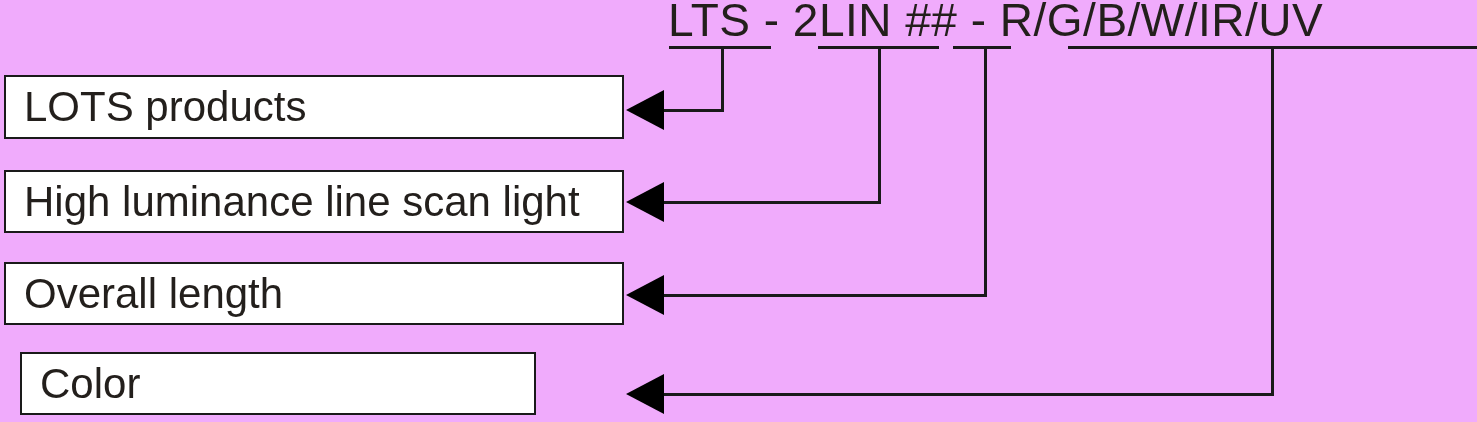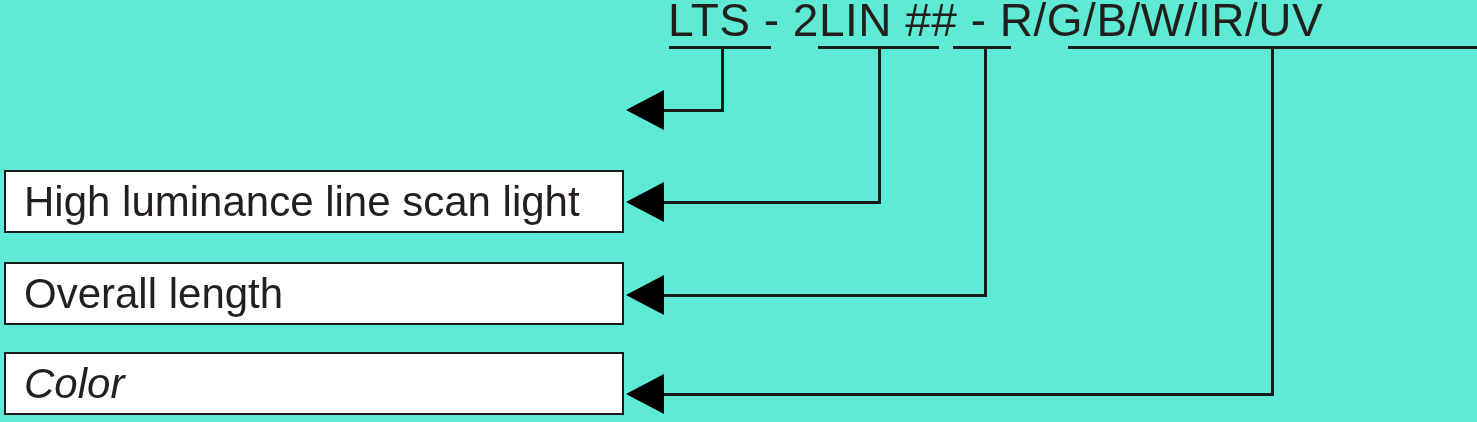--- a/index.html
+++ b/index.html
@@ -4,21 +4,21 @@
 <style>
   html, body {
     margin: 0;
     padding: 0;
     background: #ffffff;
   }
   #stage {
     position: relative;
     width: 1477px;
     height: 422px;
-    background: #5eead4;
+    background: #f0abfc;
     overflow: hidden;
     font-family: "Liberation Sans", sans-serif;
   }
   
   .pn-text {
     position: absolute;
     left: 668px;
     top: -6px;
     font-size: 46px;
     line-height: 52px;
@@ -80,26 +80,29 @@
 
     <g fill="#000000" stroke="none">
 
       <polygon points="626,110 664,90 664,130"></polygon>
       <polygon points="626,202 664,182 664,222"></polygon>
       <polygon points="626,295 664,275 664,315"></polygon>
       <polygon points="626,394 664,374 664,414"></polygon>
     </g>
   </svg>
 
+  <div class="label-box" style="left:4px; top:75px; width:620px; height:64px;">
+    <span class="label-text">LOTS products</span>
+  </div>
 
   <div class="label-box" style="left:4px; top:262px; width:620px; height:63px;">
     <span class="label-text">Overall length</span>
   </div>
 
   <div class="label-box" style="left:4px; top:170px; width:620px; height:63px;">
     <span class="label-text">High luminance line scan light</span>
   </div>
 
-  <div class="label-box" style="left:4px; top:352px; width:620px; height:63px;font-style:italic;">
+  <div class="label-box" style="left:20px; top:352px; width:516px; height:63px;">
     <span class="label-text">Color</span>
   </div>
 
 </div>
 
 </body></html>

